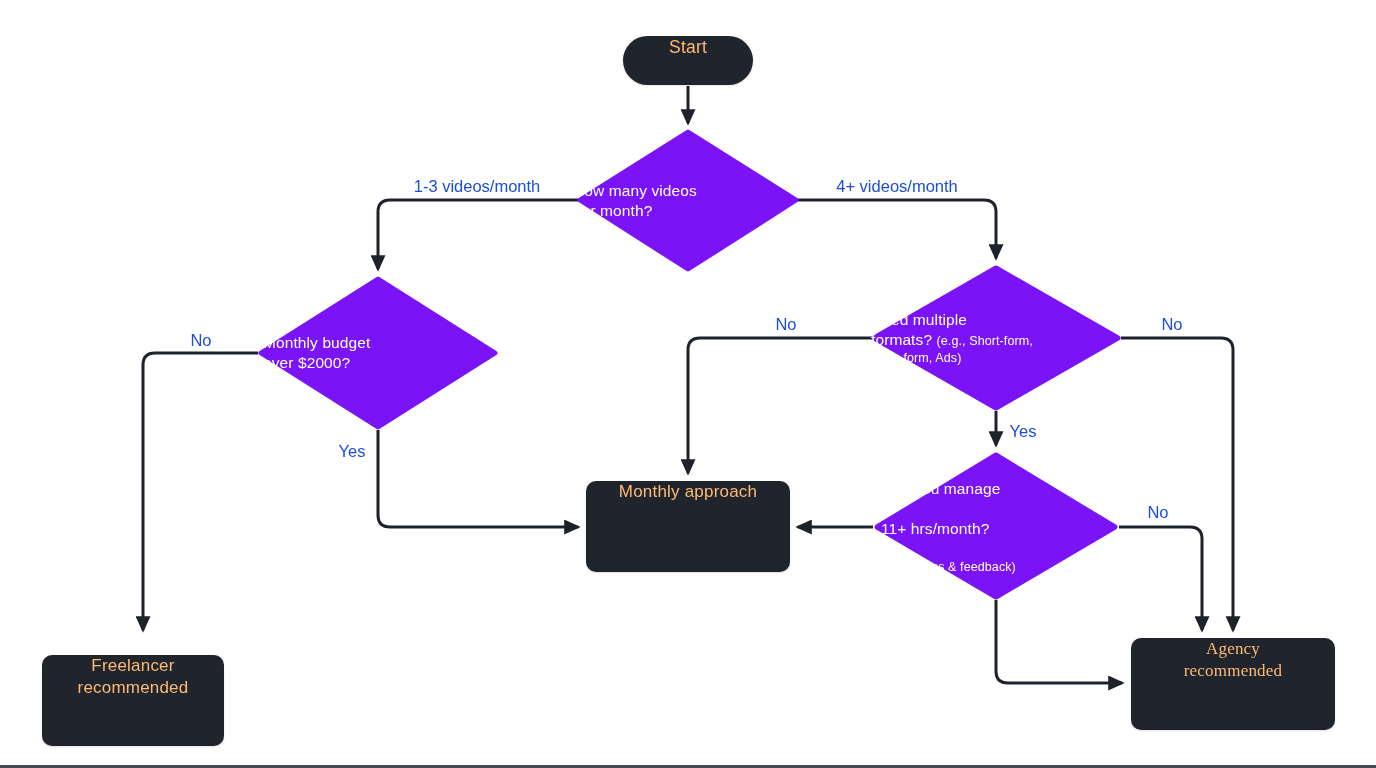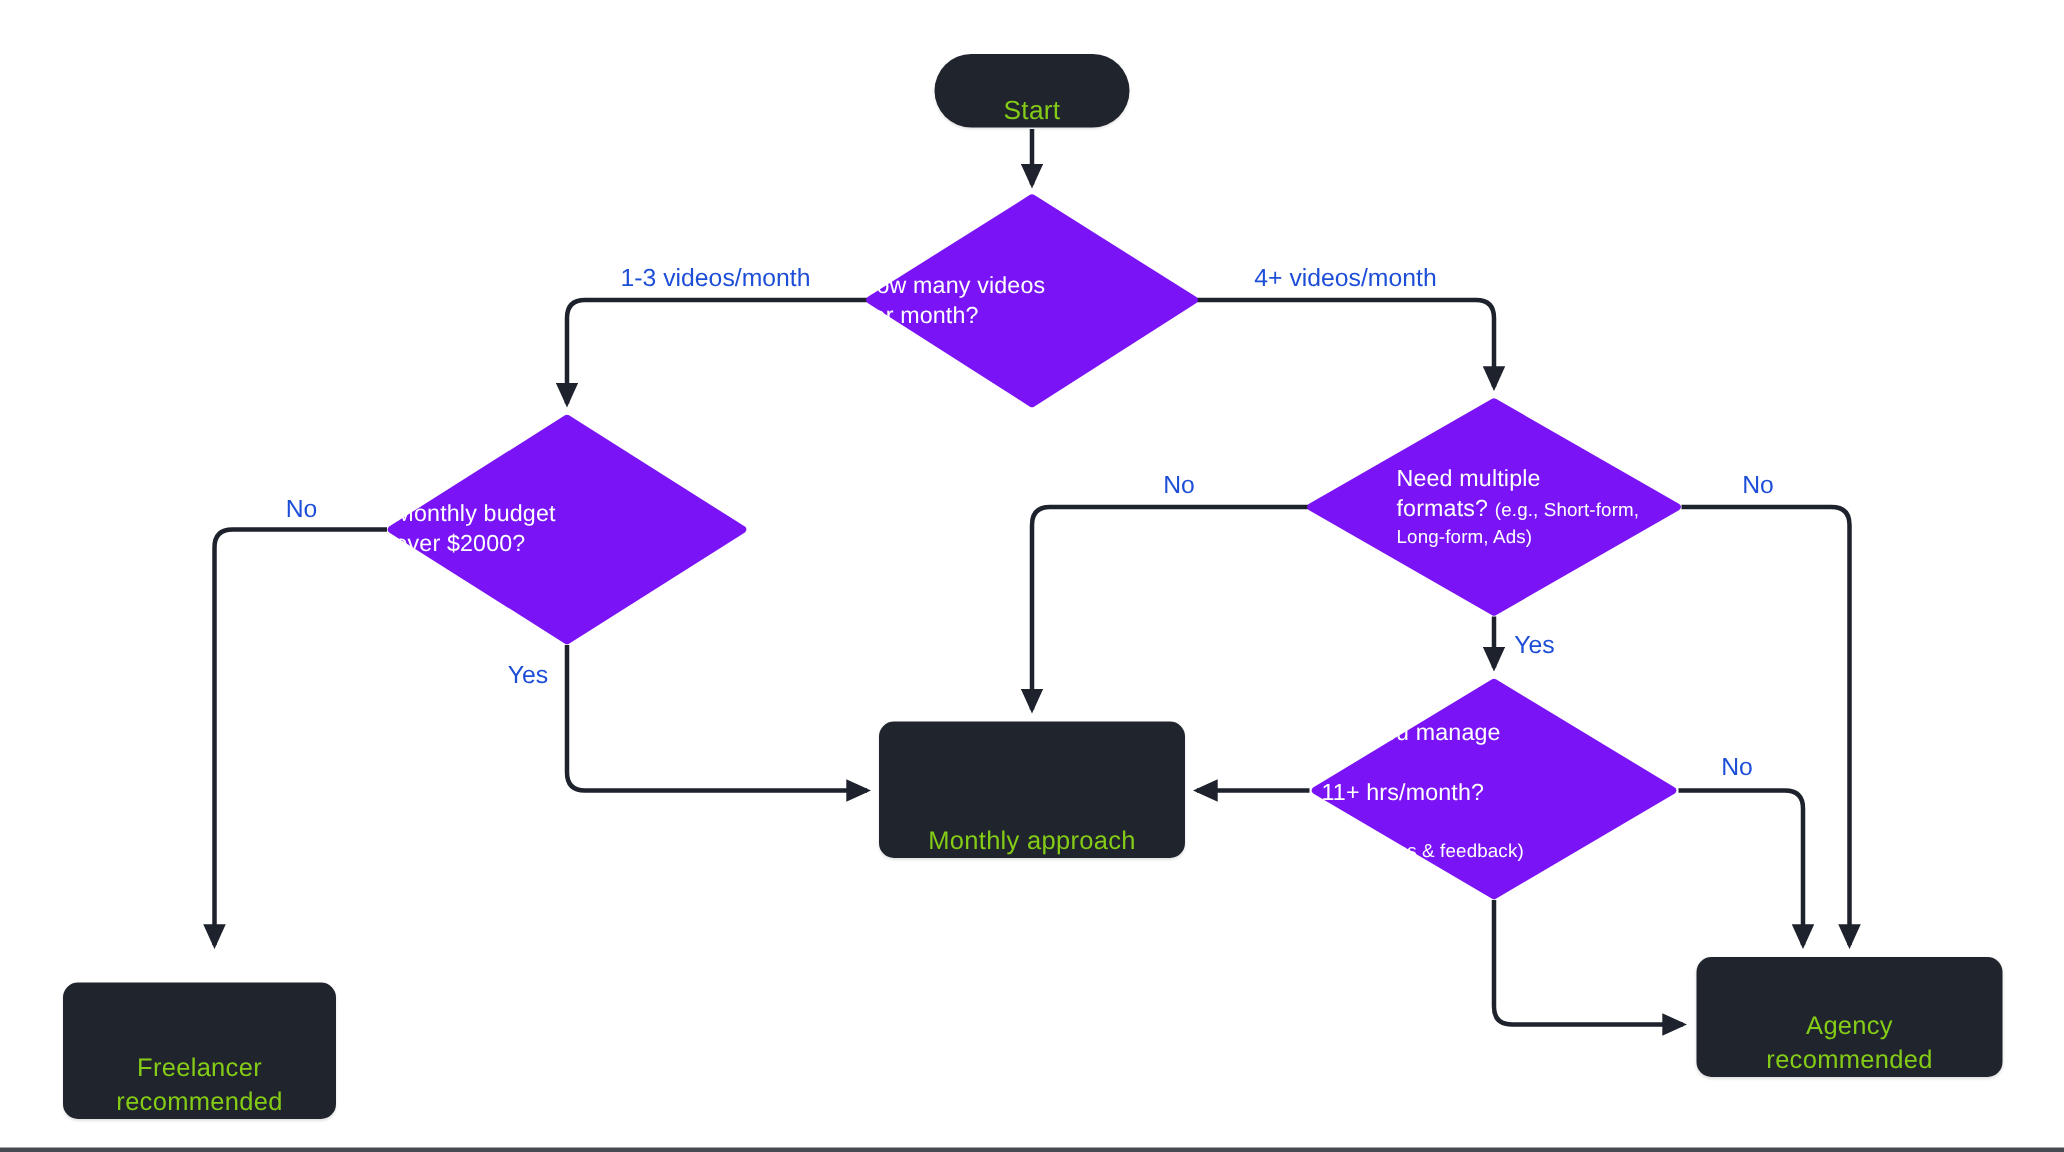--- a/index.html
+++ b/index.html
@@ -5,22 +5,22 @@
   html,body{margin:0;padding:0;background:#ffffff;}
   #canvas{
     position:relative;width:1376px;height:768px;background:#ffffff;
     font-family:"Liberation Sans",sans-serif;overflow:hidden;
   }
   svg.wires{position:absolute;left:0;top:0;width:1376px;height:768px;}
   .edge{stroke:#1e222c;stroke-width:3;fill:none;}
   .diamond{fill:#7a13f6;stroke:#7a13f6;stroke-width:5;stroke-linejoin:round;}
   .dark-node{
     position:absolute;background:#20242d;border-radius:10px;
-    display:flex;align-items:center;justify-content:flex-end;flex-direction:column;
-    color:#84cc16;text-align:center;line-height:1.32;font-size:17px;letter-spacing:.2px;
+    display:flex;align-items:center;justify-content:flex-start;flex-direction:column;
+    color:#fdba74;text-align:center;line-height:1.32;font-size:17px;letter-spacing:.2px;
     box-shadow:0 1px 2px rgba(0,0,0,.12);
   }
   .pill{border-radius:25px;font-size:17.5px;}
   .diamond-text{
     position:absolute;display:flex;flex-direction:column;align-items:flex-start;justify-content:center;
     color:#ffffff;text-align:center;line-height:1.28;font-size:15.5px;letter-spacing:.1px;
     transform:translate(-50%,-50%);width:230px;pointer-events:none;
   }
   .diamond-text .small{font-size:12.5px;}
   .edge-label{
@@ -66,21 +66,21 @@
   <div class="diamond-text" style="left:688px;top:201px;">
     <span>How many videos</span>
     <span>per month?</span>
   </div>
 
   <div class="diamond-text" style="left:378px;top:353px;">
     <span>Monthly budget</span>
     <span>over $2000?</span>
   </div>
 
-  <div class="diamond-text" style="left:1056px;top:338px;width:250px;">
+  <div class="diamond-text" style="left:996px;top:338px;width:250px;">
     <span>Need multiple</span>
     <span>
       <span>formats?</span>
       <span class="small">(e.g., Short-form,</span>
     </span>
     <span class="small">Long-form, Ads)</span>
   </div>
 
   <div class="diamond-text" style="left:996px;top:527px;gap:20px;">
     <span>Can you manage</span>
@@ -90,21 +90,21 @@
 
   <div class="dark-node" style="left:42px;top:655px;width:182px;height:91px;">
     <span>Freelancer</span>
     <span>recommended</span>
   </div>
 
   <div class="dark-node" style="left:586px;top:481px;width:204px;height:91px;">
     <span>Monthly approach</span>
   </div>
 
-  <div class="dark-node" style="left:1131px;top:638px;width:204px;height:80px;">
+  <div class="dark-node" style="left:1131px;top:638px;width:204px;height:92px;font-family:Liberation Serif, serif;">
     <span>Agency</span>
     <span>recommended</span>
   </div>
 
   <div class="edge-label" style="left:477px;top:186px;">1-3 videos/month</div>
   <div class="edge-label" style="left:897px;top:186px;">4+ videos/month</div>
   <div class="edge-label" style="left:201px;top:340px;">No</div>
   <div class="edge-label" style="left:352px;top:451px;">Yes</div>
   <div class="edge-label" style="left:786px;top:324px;">No</div>
   <div class="edge-label" style="left:1023px;top:431px;">Yes</div>

